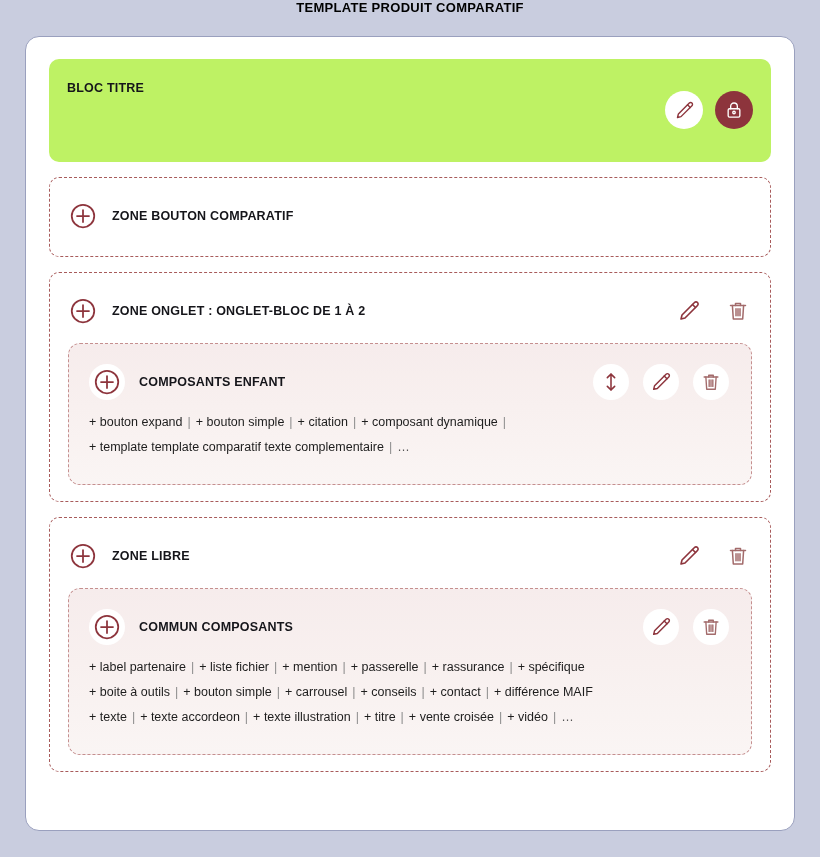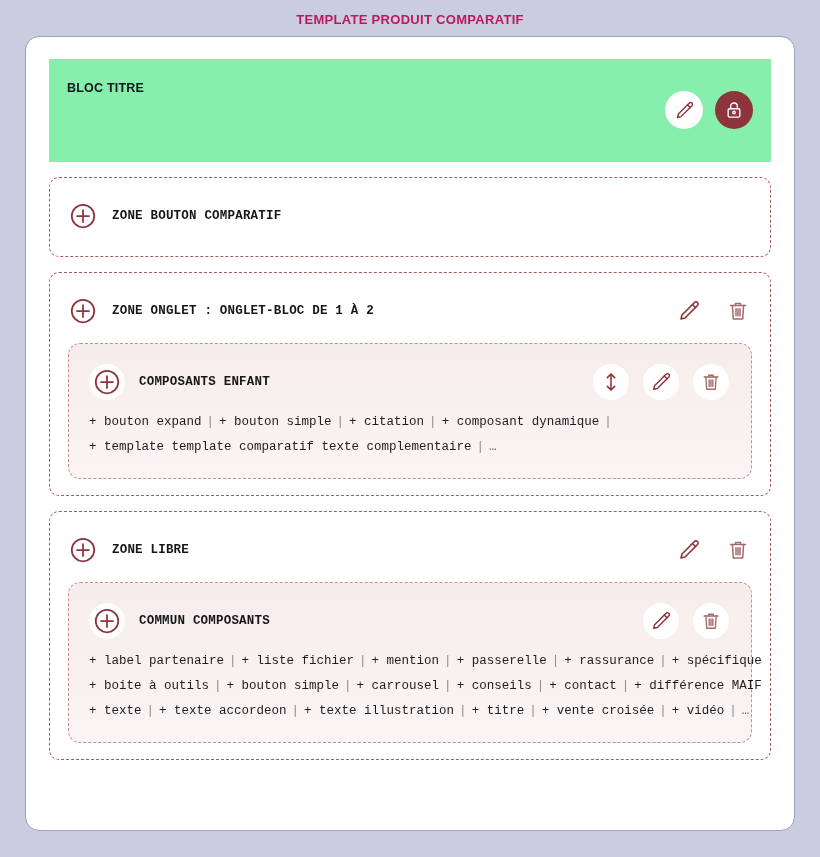--- a/index.html
+++ b/index.html
@@ -10,44 +10,43 @@
     background: #c9cddf;
     font-family: "Liberation Sans", sans-serif;
     overflow: hidden;
   }
 
   .page-title {
     text-align: center;
     font-size: 13px;
     font-weight: bold;
     letter-spacing: 0.3px;
-    color: #be185d;
-    padding-top: 12px;
+    color: #000000;
     padding-bottom: 11px;
   }
 
   .card {
     position: absolute;
     left: 25px;
     top: 36px;
     width: 770px;
     height: 795px;
     background: #ffffff;
     border: 1px solid #9aa0be;
     border-radius: 14px;
     padding: 14px 23px;
   }
 
   
   .bloc-titre {
     position: relative;
     margin-top: 8px;
     height: 103px;
-    background: #86efac;
-    border-radius: 0;
+    background: #bef264;
+    border-radius: 10px;
     padding: 18px 6px;
   }
   .bloc-titre-label {
     position: absolute;
     left: 18px;
     top: 22px;
     font-size: 12.5px;
     font-weight: bold;
     letter-spacing: 0.2px;
     color: #15151a;
@@ -89,21 +88,20 @@
   .bloc-titre-actions .icon-btn { width: 38px; height: 38px; }
 
   
   .zone {
     position: relative;
     margin-top: 15px;
     border: 1px dashed #a85b5b;
     border-radius: 10px;
     background: #ffffff;
     padding: 14px 18px 16px 18px;
-    font-family: Liberation Mono, monospace;
   }
   .zone-head {
     display: flex;
     align-items: center;
     height: 48px;
     position: relative;
   }
   .zone-title {
     margin-left: 14px;
     font-size: 12.5px;
@@ -120,21 +118,21 @@
     gap: 25px;
   }
 
   
   .panel {
     position: relative;
     margin-top: 8px;
     border: 1px dashed #c58f8f;
     border-radius: 12px;
     background: linear-gradient(180deg, #f6ecec 0%, #f8f0ef 45%, #faf5f4 100%);
-    padding: 12px 20px 18px 20px;
+    padding: 12px 20px 24px 20px;
   }
   .panel-head {
     display: flex;
     align-items: center;
     height: 52px;
     position: relative;
   }
   .panel-title {
     margin-left: 14px;
     font-size: 12.5px;

